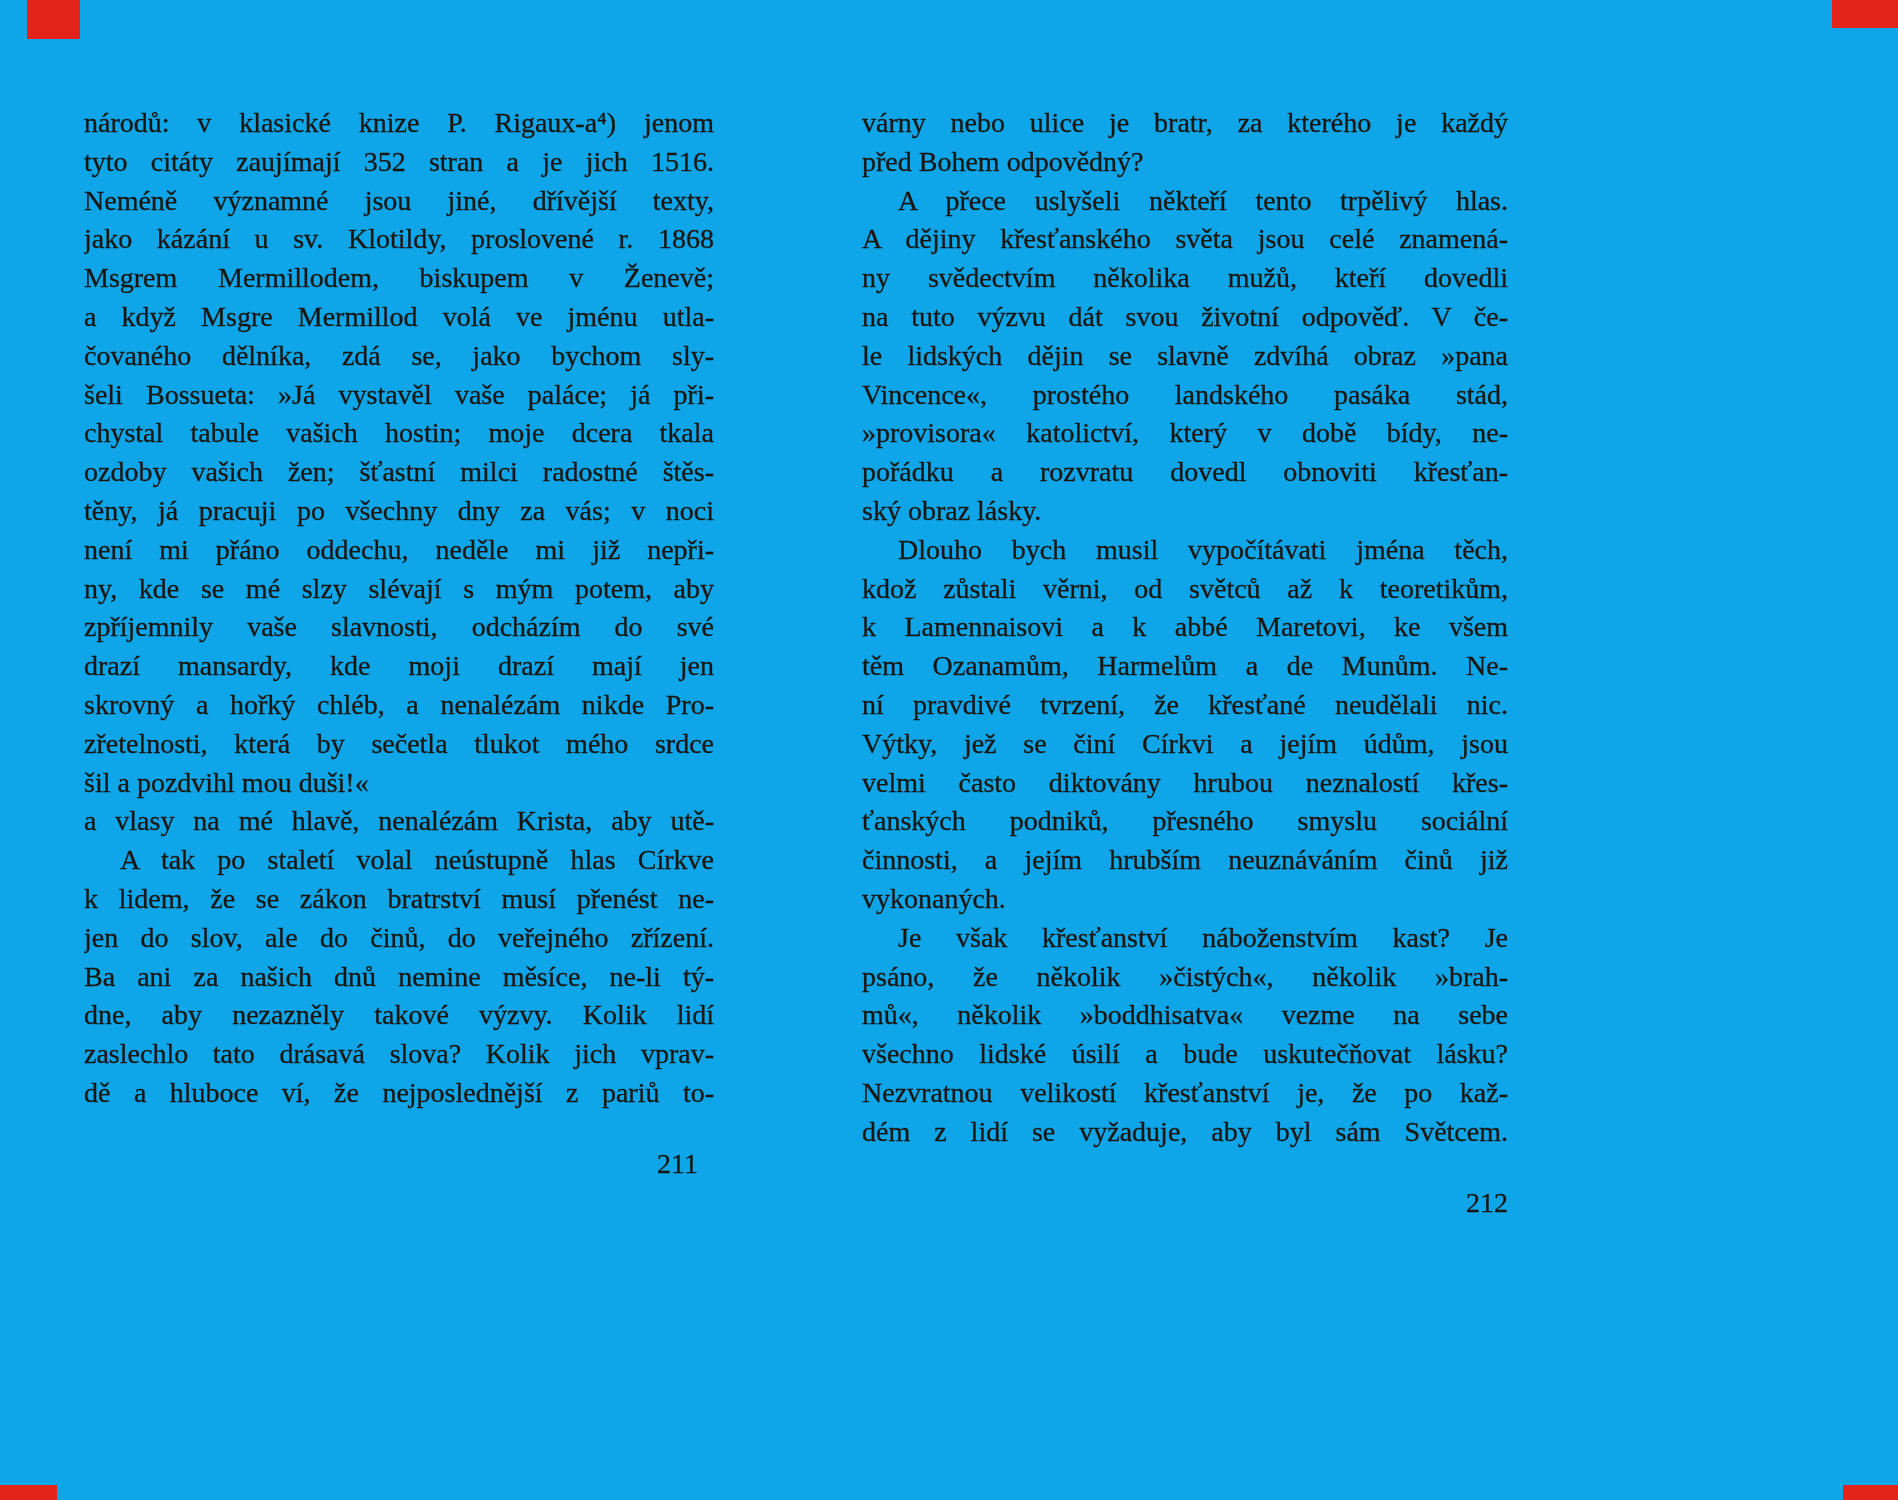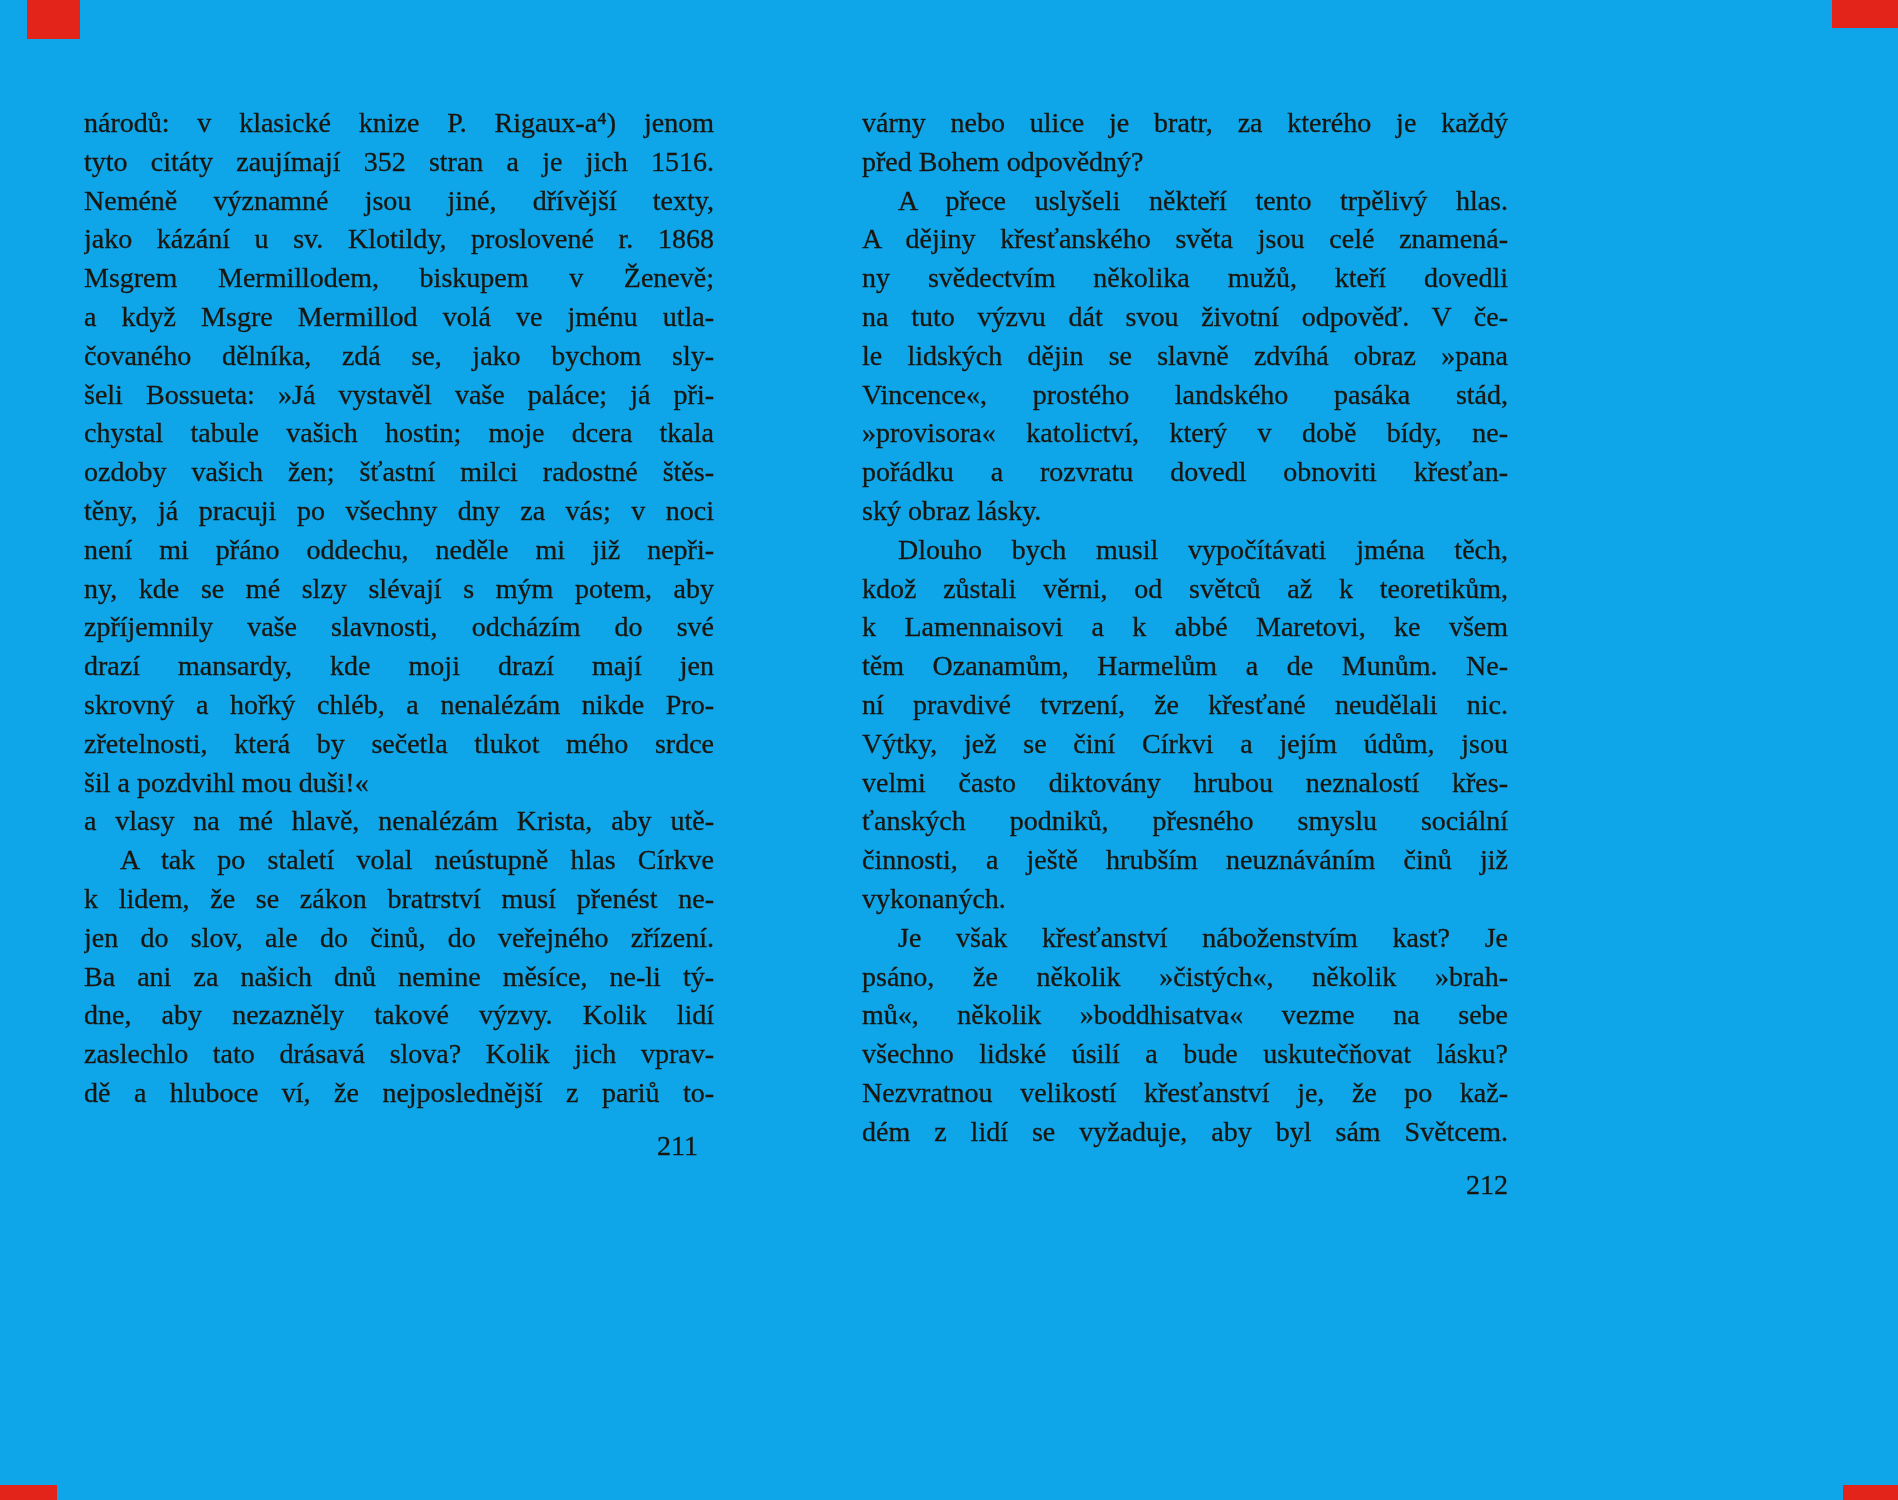--- a/index.html
+++ b/index.html
@@ -27,21 +27,21 @@
     text-align: justify;
     text-align-last: justify;
     text-justify: inter-word;
     overflow: hidden;
     -webkit-text-stroke: 0.3px #1a160f;
   }
   .line.parlast { text-align-last: left; }
   .line.indent  { text-indent: 36px; }
 
   .page-number {
-    margin-top: 16px;
+    margin-top: 34px;
     font-size: 28px;
     line-height: 34px;
     -webkit-text-stroke: 0.3px #1a160f;
   }
   .page.left  .page-number { text-align: right; padding-right: 16px; }
   .page.right .page-number { text-align: right;  padding-left: 2px; }
 
   .corner-mark { position: absolute; background: #e3241b; }
   .corner-mark.tl { left: 27px;  top: 0;      width: 53px; height: 39px; }
   .corner-mark.tr { right: 0;    top: 0;      width: 66px; height: 28px; }
@@ -104,21 +104,21 @@
         <div class="line">pořádku a rozvratu dovedl obnoviti křesťan-</div>
         <div class="line parlast">ský obraz lásky.</div>
         <div class="line indent">Dlouho bych musil vypočítávati jména těch,</div>
         <div class="line">kdož zůstali věrni, od světců až k teoretikům,</div>
         <div class="line">k Lamennaisovi a k abbé Maretovi, ke všem</div>
         <div class="line">těm Ozanamům, Harmelům a de Munům. Ne-</div>
         <div class="line">ní pravdivé tvrzení, že křesťané neudělali nic.</div>
         <div class="line">Výtky, jež se činí Církvi a jejím údům, jsou</div>
         <div class="line">velmi často diktovány hrubou neznalostí křes-</div>
         <div class="line">ťanských podniků, přesného smyslu sociální</div>
-        <div class="line">činnosti, a ještě hrubším neuznáváním činů již</div>
+        <div class="line">činnosti, a jejím hrubším neuznáváním činů již</div>
         <div class="line parlast">vykonaných.</div>
         <div class="line indent">Je však křesťanství náboženstvím kast? Je</div>
         <div class="line">psáno, že několik »čistých«, několik »brah-</div>
         <div class="line">mů«, několik »boddhisatva« vezme na sebe</div>
         <div class="line">všechno lidské úsilí a bude uskutečňovat lásku?</div>
         <div class="line">Nezvratnou velikostí křesťanství je, že po kaž-</div>
         <div class="line">dém z lidí se vyžaduje, aby byl sám Světcem.</div>
       </div>
     <div class="page-number">212</div>
   </div>

